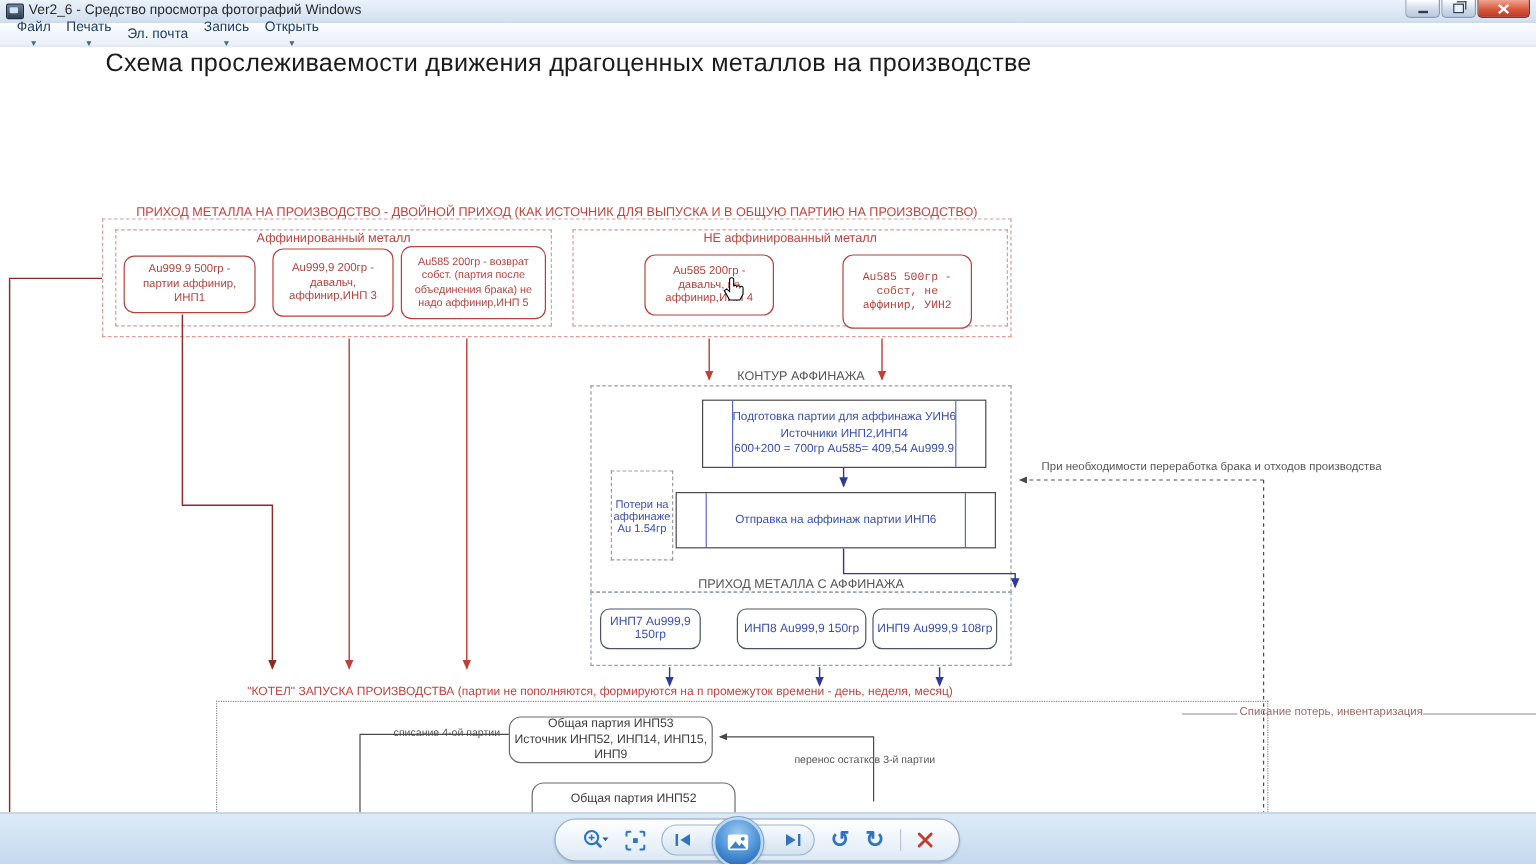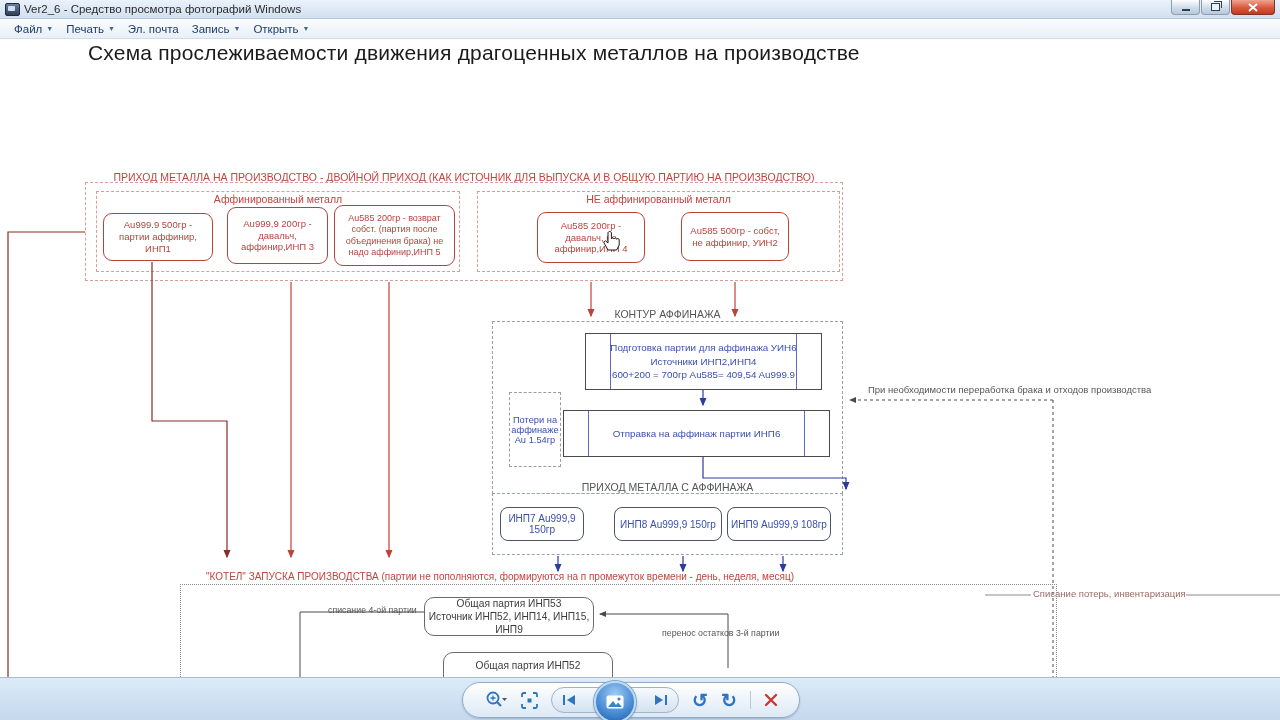--- a/index.html
+++ b/index.html
@@ -20,21 +20,21 @@
     justify-content:center;margin-left:1px;}
   .winbtn.min,.winbtn.rest{width:27px;}
   .winbtn.close{width:42px;background:linear-gradient(#f0a492,#d8593c 55%,#c03a22);border-color:#7e3325;}
   .glyph-min{width:8px;height:2px;background:#2e3e52;margin-top:5px;}
   .glyph-rest{width:7px;height:6px;border:1px solid #2e3e52;position:relative;background:#e9f1f9;}
   .glyph-rest:before{content:"";position:absolute;left:2px;top:-3px;width:7px;height:6px;
     border:1px solid #2e3e52;border-bottom:none;border-left:none;}
   .menubar{position:absolute;left:0;top:19px;width:1280px;height:19px;
     background:linear-gradient(#fbfdff,#e8eff7);border-bottom:1px solid #d3dde9;
     display:flex;align-items:center;padding-left:8px;}
-  .menu-item{font-size:11.5px;color:#1e3c67;padding:0 7px 0 6px;display:flex;align-items:center;gap:4px;cursor:default;}
+  .menu-item{font-size:11.5px;color:#1e3c67;padding:0 7px 0 6px;display:flex;align-items:center;gap:4px;cursor:default;flex-direction:column;}
   .caret{font-size:7px;color:#47648f;}
 
   
   .photo{position:absolute;left:0;top:39px;width:1280px;height:638px;background:#fff;overflow:hidden;}
   .doc-title{position:absolute;left:88px;top:2px;font-size:21px;color:#1b1b1b;letter-spacing:.2px;}
 
   .abs{position:absolute;box-sizing:border-box;}
   .red-text{color:#c0453f;}
   .dash-red{border:1px dashed #dc9c97;}
   .dash-gray{border:1px dashed #9c9c9c;}
@@ -125,21 +125,21 @@
     <div class="grp-label red-text">Аффинированный металл</div>
   </div>
   <div class="abs rbox" style="left:103px;top:174px;width:110px;height:48px;">Au999.9 500гр - партии аффинир, ИНП1</div>
   <div class="abs rbox" style="left:227px;top:168px;width:101px;height:57px;">Au999,9 200гр - давальч, аффинир,ИНП 3</div>
   <div class="abs rbox" style="left:334px;top:166px;width:121px;height:61px;font-size:9px;">Au585 200гр - возврат собст. (партия после объединения брака) не надо аффинир,ИНП 5</div>
 
   <div class="abs dash-red" style="left:477px;top:152px;width:363px;height:81px;">
     <div class="grp-label red-text">НЕ аффинированный металл</div>
   </div>
   <div class="abs rbox" style="left:537px;top:173px;width:108px;height:51px;">Au585 200гр - давальч, не аффинир,ИНП 4</div>
-  <div class="abs rbox" style="left:681px;top:173px;width:108px;height:49px;">Au585 500гр - собст, не аффинир, УИН2</div>
+  <div class="abs rbox" style="left:702px;top:173px;width:108px;height:62px;font-family:Liberation Mono, monospace;">Au585 500гр - собст, не аффинир, УИН2</div>
 
   <div class="abs sec-header" style="left:492px;top:269px;width:351px;color:#555;">КОНТУР АФФИНАЖА</div>
   <div class="abs dash-gray" style="left:492px;top:282px;width:351px;height:173px;"></div>
   <div class="abs proc ml" style="left:585px;top:294px;width:237px;height:57px;">
     <div class="vline" style="left:24px;"></div>
     <div class="vline" style="right:24px;"></div>
     <span>Подготовка партии для аффинажа УИН6
 Источники  ИНП2,ИНП4
 600+200 = 700гр Au585= 409,54 Au999.9</span>
   </div>

